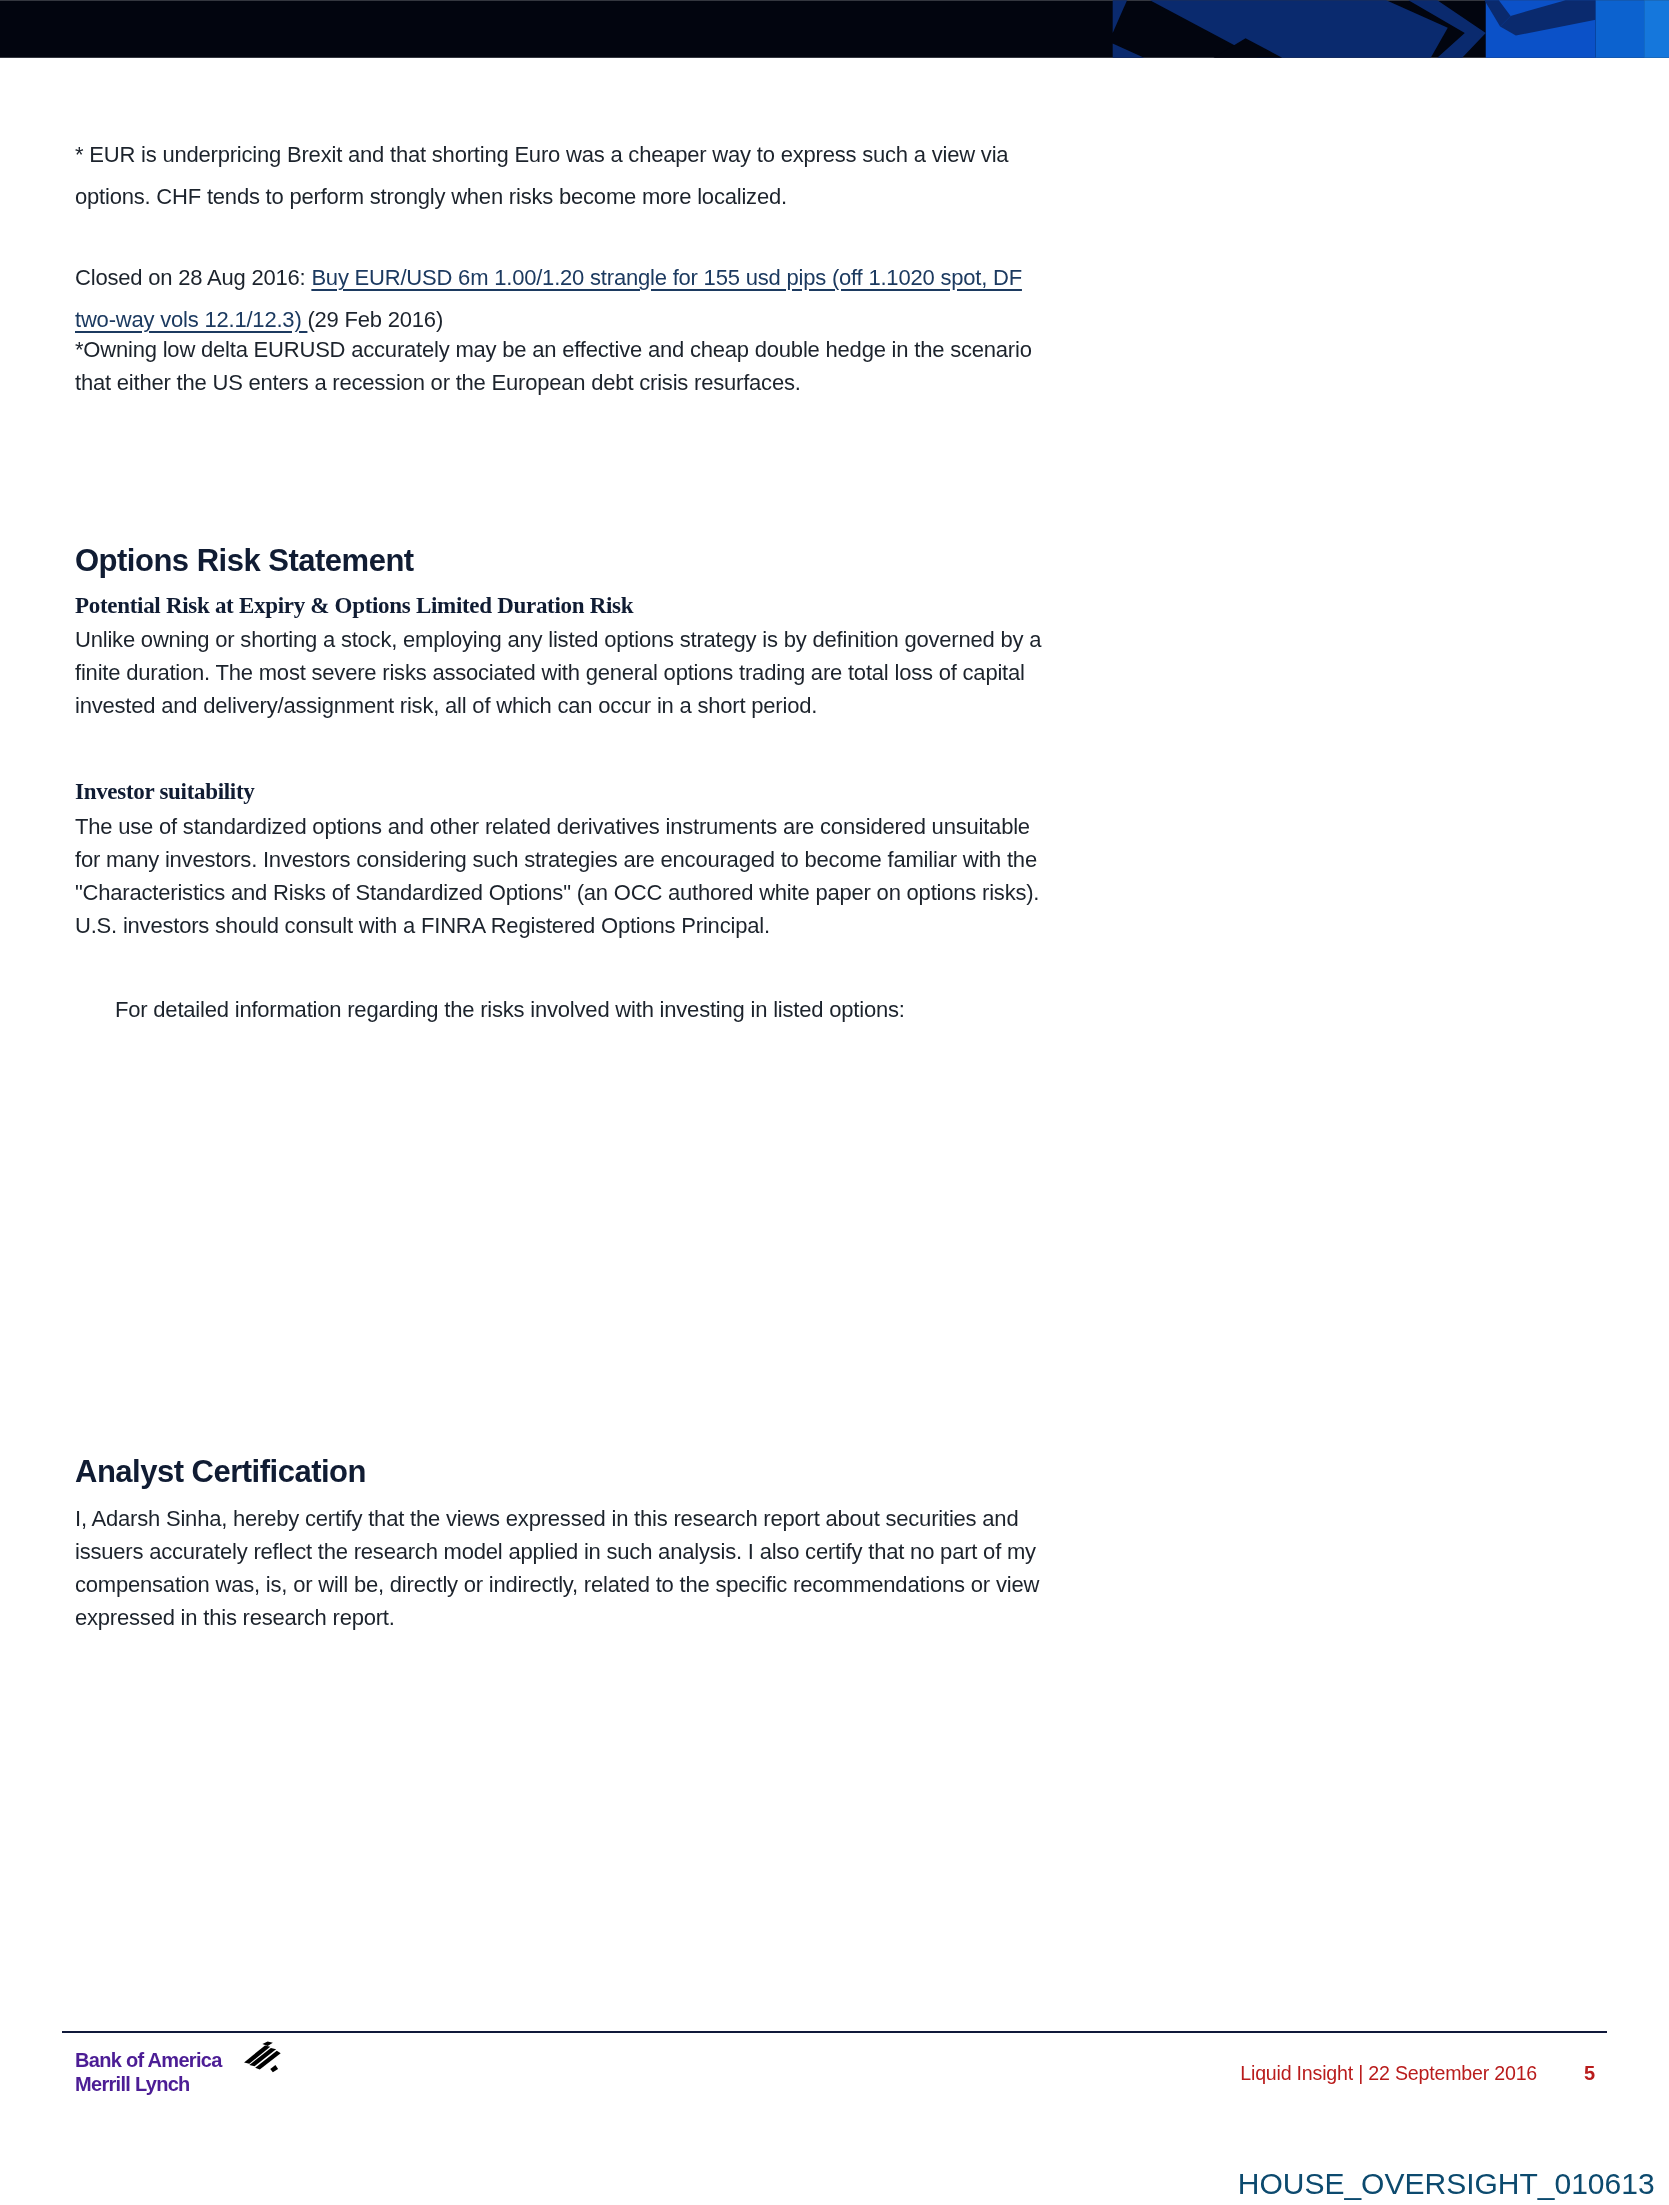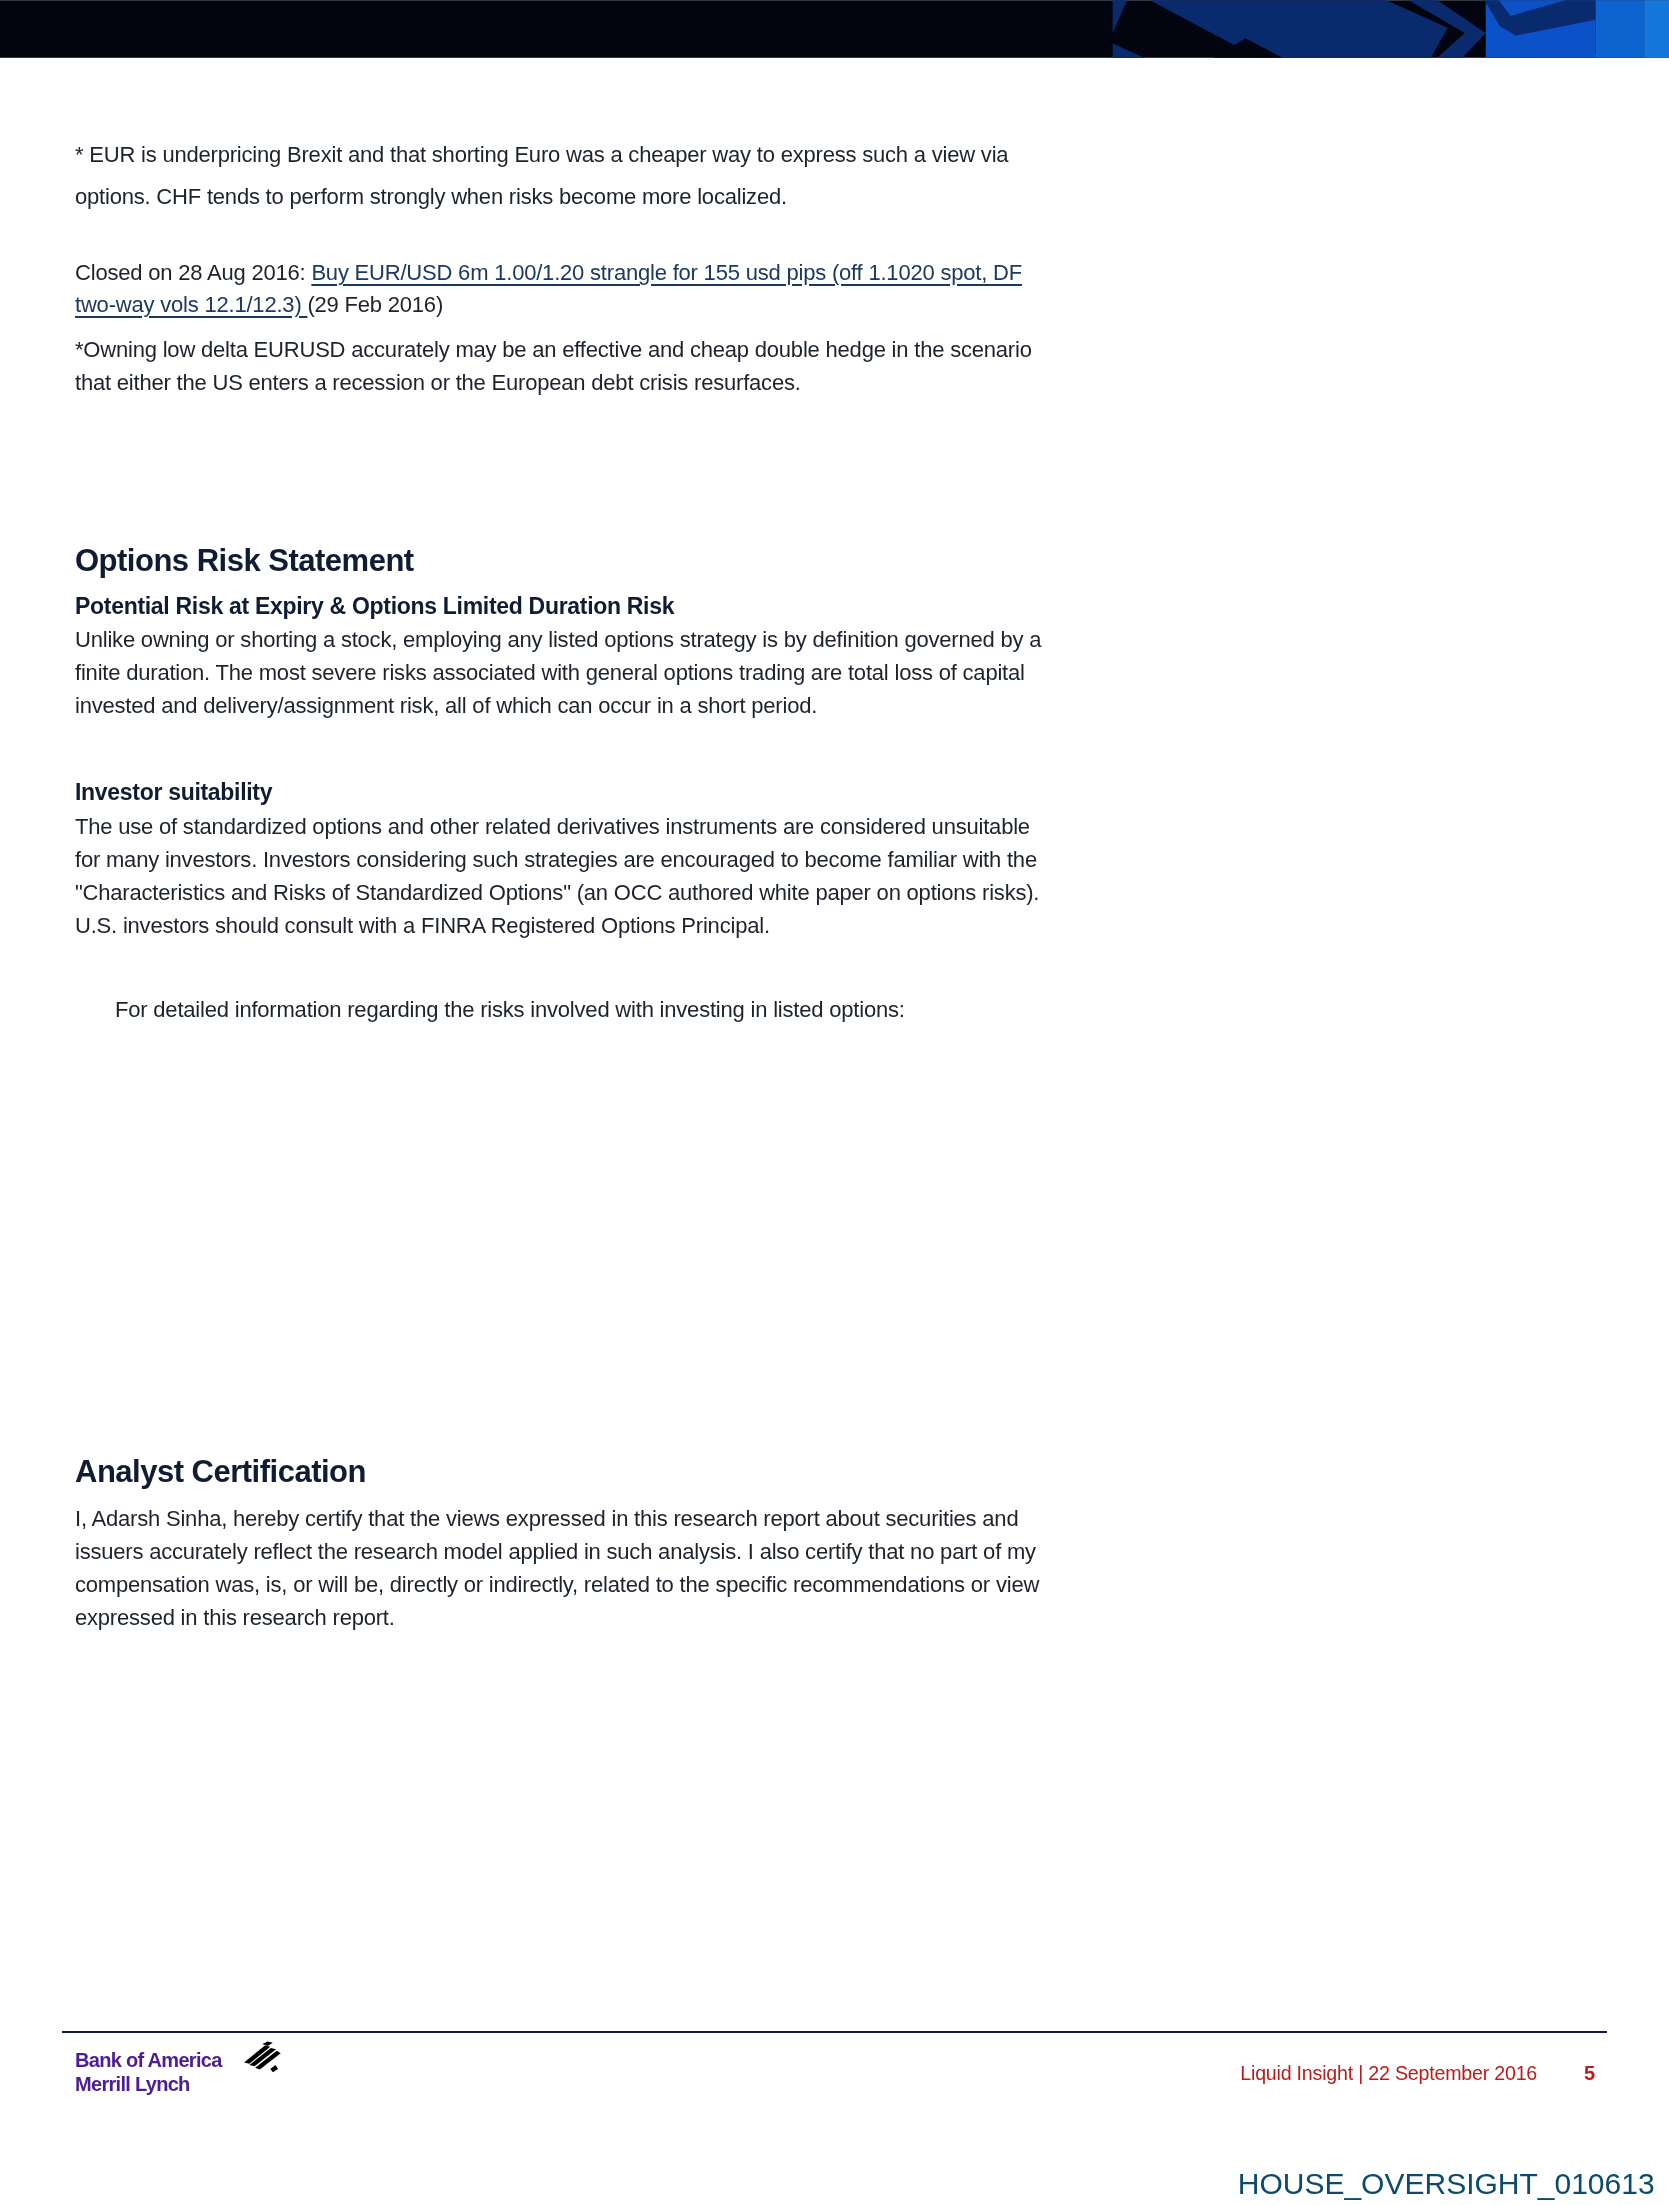--- a/index.html
+++ b/index.html
@@ -7,25 +7,25 @@
   body {
     width:1669px; height:2205px; position:relative; overflow:hidden;
     font-family:"Liberation Sans", sans-serif;
     color:#1c232c;
   }
   
   .band { position:absolute; top:0; left:0; width:1669px; height:58px; }
   
   .col { position:absolute; left:75px; width:982px; }
   .para-loose { font-size:22px; line-height:42px; letter-spacing:-0.2px; }
-  .para-link  { font-size:22px; line-height:32px; letter-spacing:-0.2px; }
+  .para-link  { font-size:22px; line-height:42px; letter-spacing:-0.2px; }
   .para-tight { font-size:22px; line-height:33px; letter-spacing:-0.2px; }
   .para-info  { font-size:22px; line-height:39px; letter-spacing:-0.2px;margin-left:40px; }
   .h1 { font-size:31px; font-weight:bold; color:#101c33; letter-spacing:-0.5px; }
-  .h2 { font-size:23px; font-weight:bold; color:#101c33; letter-spacing:-0.3px; }
+  .h2 { font-size:23px; font-weight:bold; color:#101c33; letter-spacing:-0.3px;font-family:Liberation Serif, serif; }
   a.doclink { color:#1c3a60; text-decoration:underline; text-underline-offset:3.9px; }
   .info-line { display:block; }
   
   .footer-rule { position:absolute; top:2031px; left:62px; width:1545px; height:2px; background:#10193a; }
   .brand { position:absolute; top:2048px; left:75px; font-weight:bold; color:#4c1d95;
            font-size:20px; line-height:24px; letter-spacing:-0.7px; white-space:nowrap; }
   .brand .flag { position:absolute; left:156px; top:-7.9px; }
   .footer-right { position:absolute; top:2062px; right:74px; font-size:19.6px; color:#b91c1c;
                   letter-spacing:-0.2px; white-space:nowrap; }
   .footer-right .pg { font-weight:bold; font-size:20px; margin-left:47px; }

